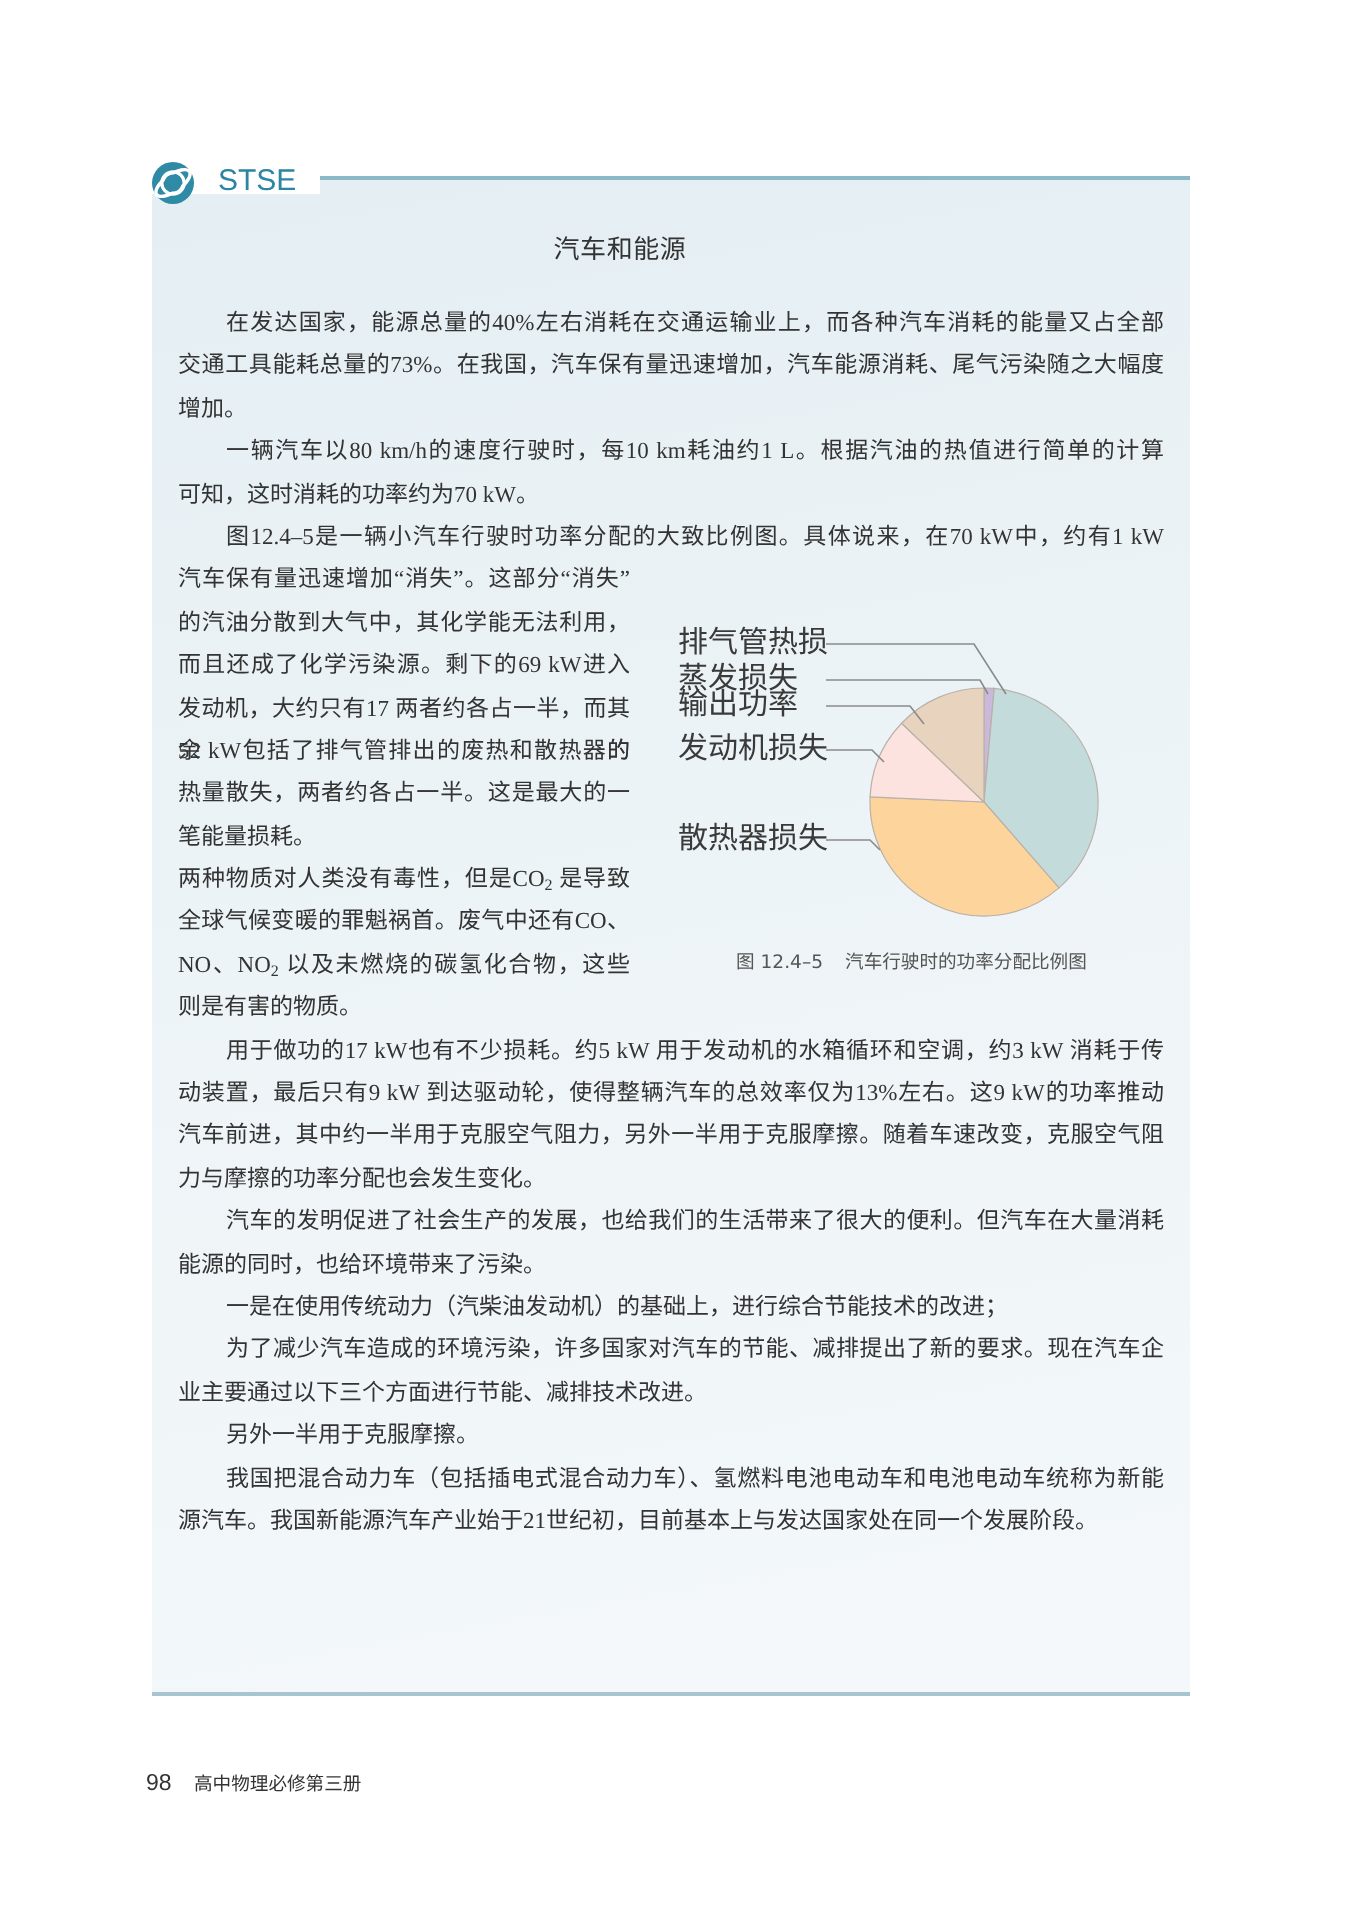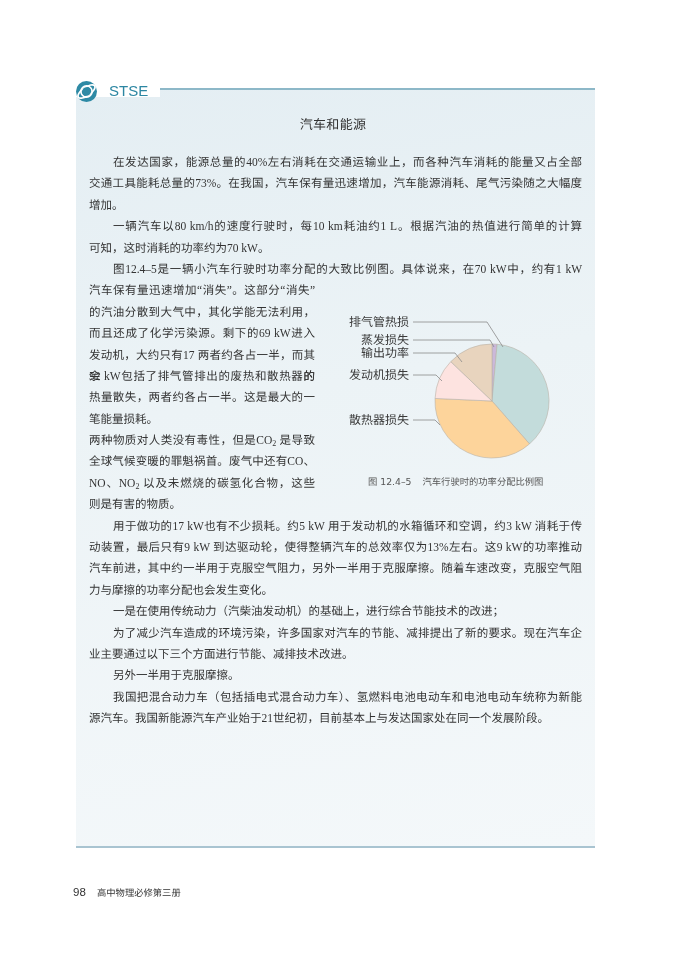--- a/index.html
+++ b/index.html
@@ -24,35 +24,35 @@
     }
     .logo { position: absolute; left: 75px; top: 80px; width: 23px; height: 23px; }
     .stse {
       position: absolute; left: 109px; top: 82px;
       font-family: "Liberation Sans", sans-serif; font-size: 15px; line-height: 18px;
       color: #2c86a2;
     }
     .title {
       position: absolute; left: 76px; width: 468px; top: 116px;
       text-align: center; font-family: Liberation Sans, sans-serif;
-      font-size: 13px; line-height: 18px; letter-spacing: 0.3px; color: #333333; margin-left: 23px;
+      font-size: 13px; line-height: 18px; letter-spacing: 0.3px; color: #333333;
     }
     .text { position: absolute; left: 89px; top: 152px; width: 493px; font-size: 11.5px; color: #333333; }
     .ln {
       box-sizing: border-box; height: 21.4px; line-height: 21.4px;
       text-align: justify; text-align-last: justify; width: 493px;
     }
     .ln.ind { padding-left: 24px; }
     .ln.narrow { width: 226px; }
     .ln.last { text-align-last: left; }
     .sub { font-size: 8px; vertical-align: -2px; line-height: 0; }
     .overlay { position: absolute; left: 0; top: 0; width: 680px; height: 954px; pointer-events: none; }
     .fig-label {
       position: absolute; left: 339px; width: 70px; height: 14px;
-      text-align: right; font-size: 12px; line-height: 14px; color: #3a3a3a;
+      font-size: 15px; line-height: 14px; color: #3a3a3a;
       white-space: nowrap;
     }
     .caption {
       position: absolute; left: 368px; top: 475px; white-space: nowrap;
       font-family: "DejaVu Sans", sans-serif; font-size: 9.3px; line-height: 14px; color: #555555;
     }
     .caption .cap-gap { display: inline-block; width: 11px; }
     .footer-num {
       position: absolute; left: 73px; top: 885px;
       font-family: "Liberation Sans", sans-serif; font-size: 11.5px; line-height: 14px; color: #333333;
@@ -105,20 +105,24 @@
     <div class="ln narrow"><span>NO、NO</span><span class="sub">2</span><span> 以及未燃烧的碳氢化合物，这些</span></div>
     <div class="ln narrow last"><span>则是有害的物质。</span></div>
   </div>
   <div>
     <div class="ln ind">用于做功的17 kW也有不少损耗。约5 kW 用于发动机的水箱循环和空调，约3 kW 消耗于传</div>
     <div class="ln">动装置，最后只有9 kW 到达驱动轮，使得整辆汽车的总效率仅为13%左右。这9 kW的功率推动</div>
     <div class="ln">汽车前进，其中约一半用于克服空气阻力，另外一半用于克服摩擦。随着车速改变，克服空气阻</div>
     <div class="ln last">力与摩擦的功率分配也会发生变化。</div>
   </div>
   <div>
+    <div class="ln ind">汽车的发明促进了社会生产的发展，也给我们的生活带来了很大的便利。但汽车在大量消耗</div>
+    <div class="ln last">能源的同时，也给环境带来了污染。</div>
+  </div>
+  <div>
     <div class="ln ind last">一是在使用传统动力（汽柴油发动机）的基础上，进行综合节能技术的改进；</div>
   </div>
   <div>
     <div class="ln ind">为了减少汽车造成的环境污染，许多国家对汽车的节能、减排提出了新的要求。现在汽车企</div>
     <div class="ln last">业主要通过以下三个方面进行节能、减排技术改进。</div>
   </div>
   <div>
     <div class="ln ind last">另外一半用于克服摩擦。</div>
   </div>
   <div>

